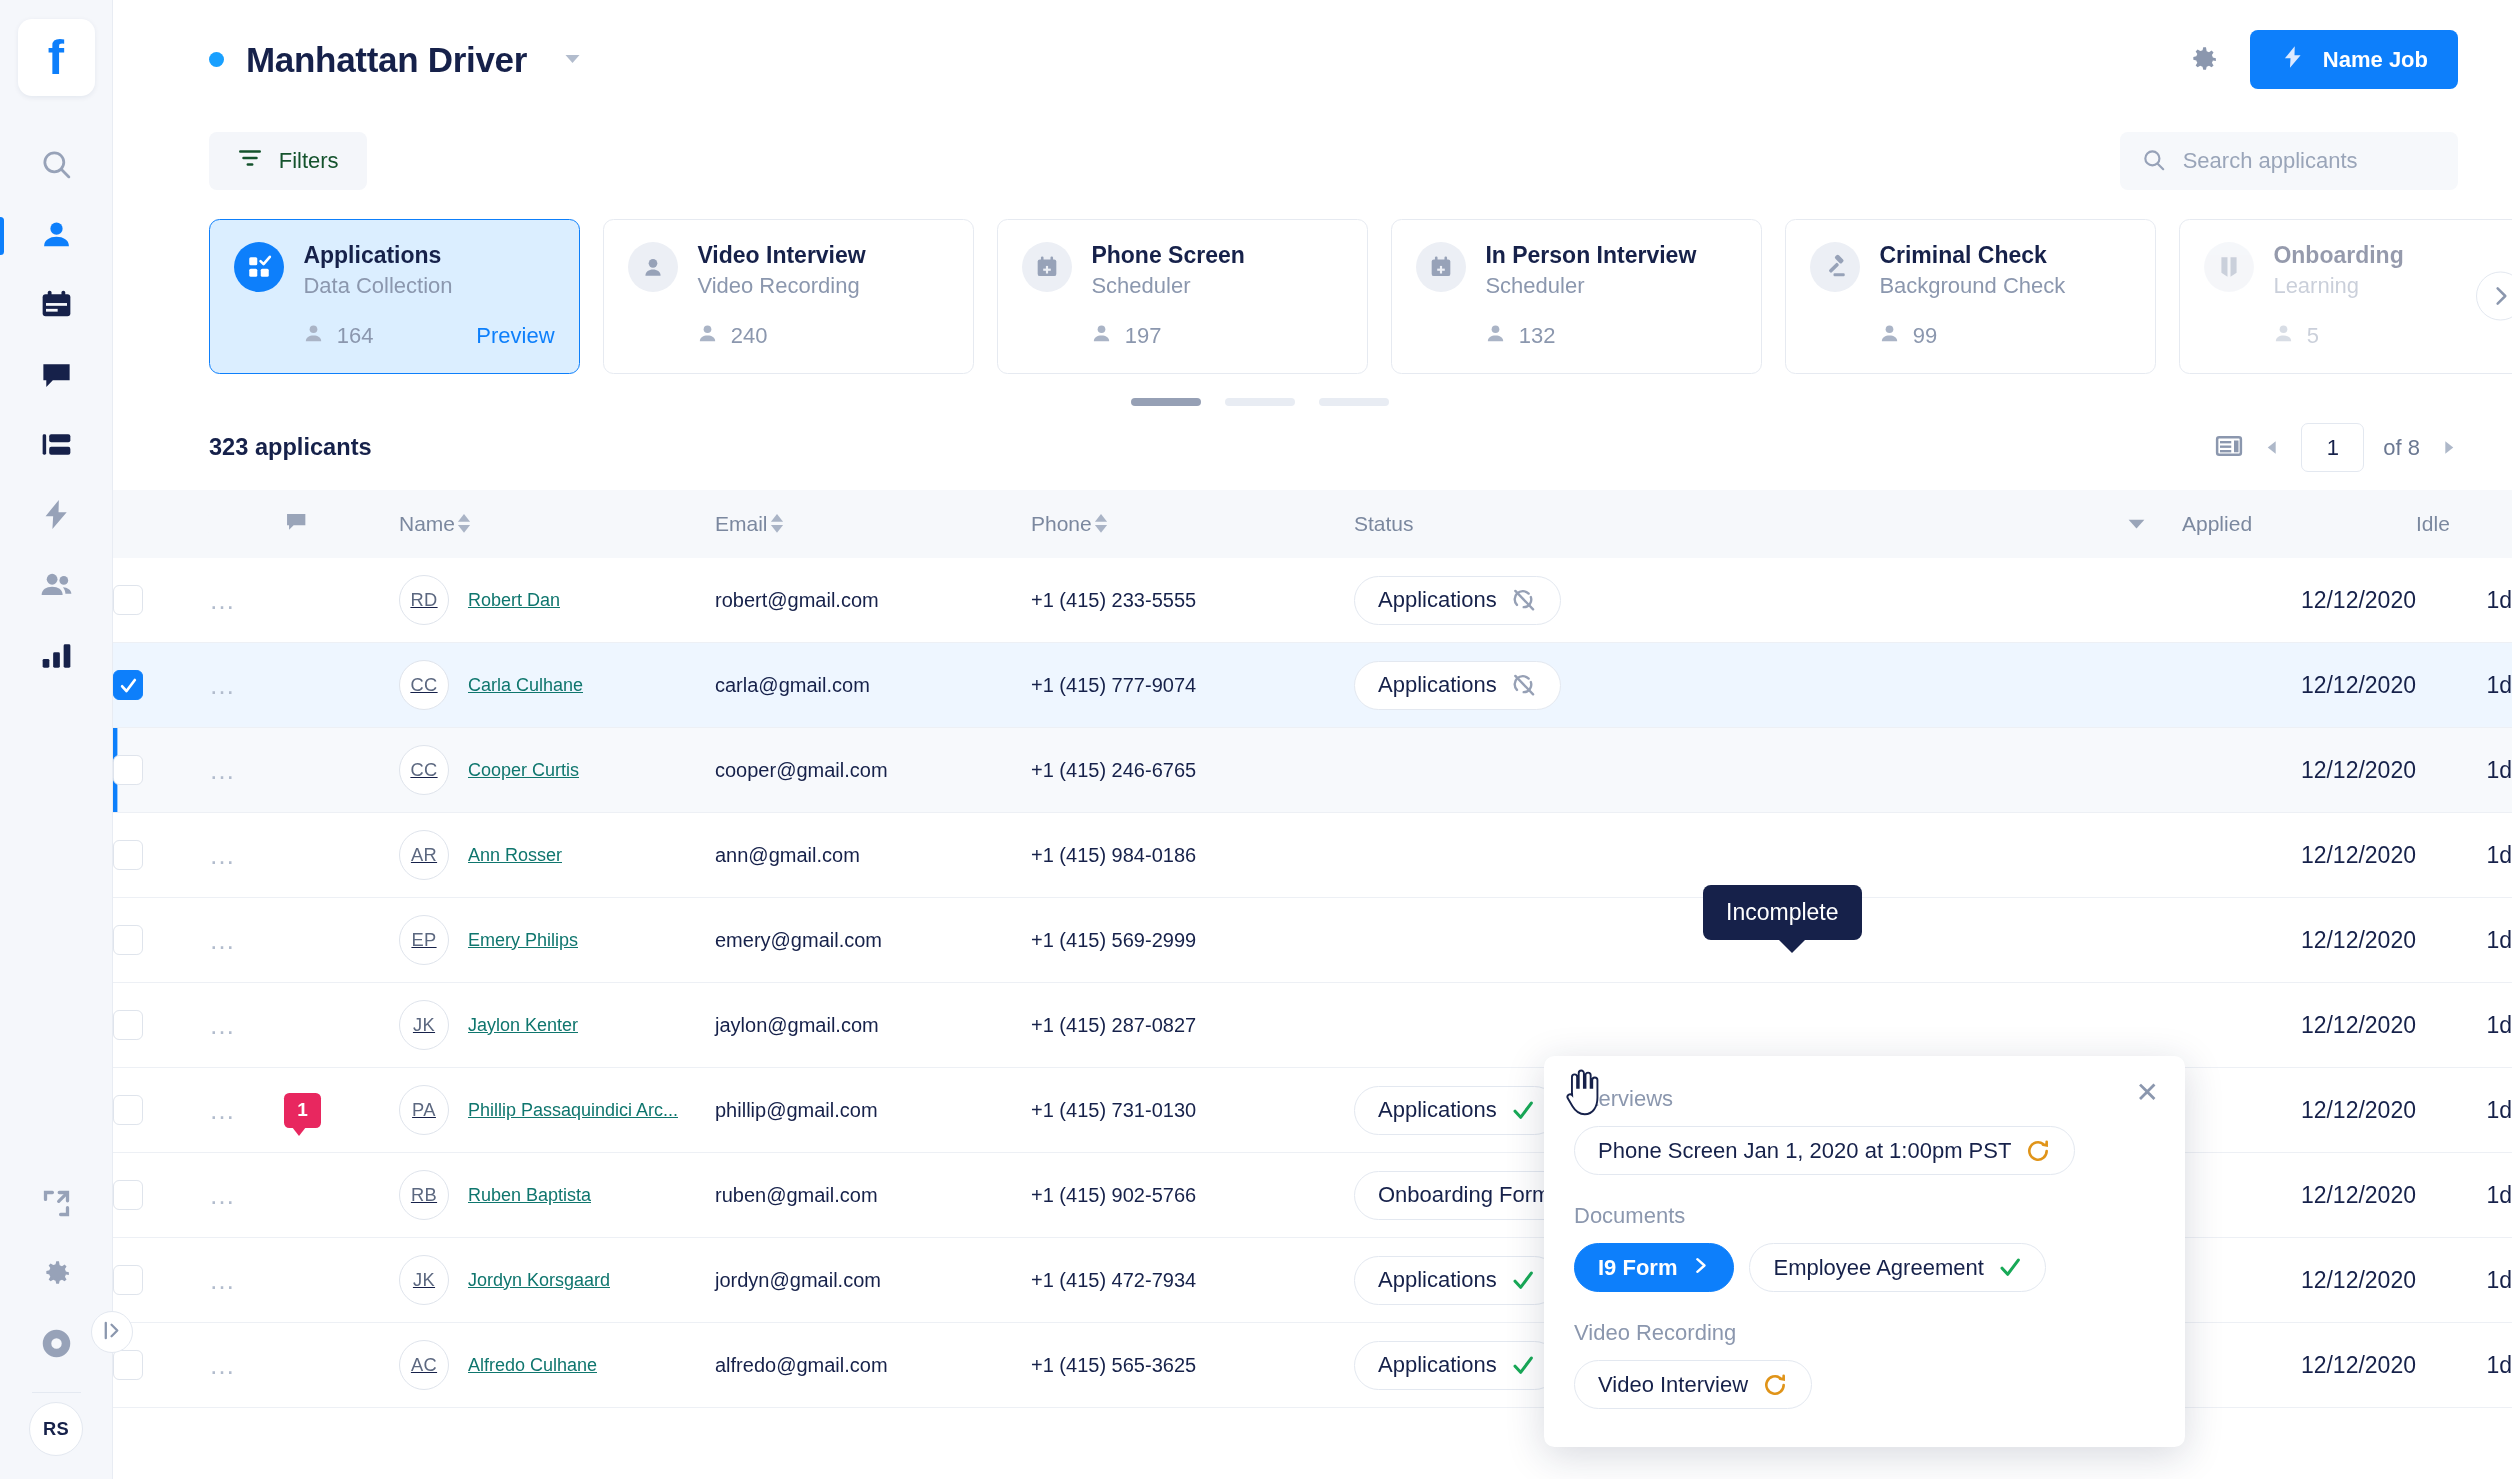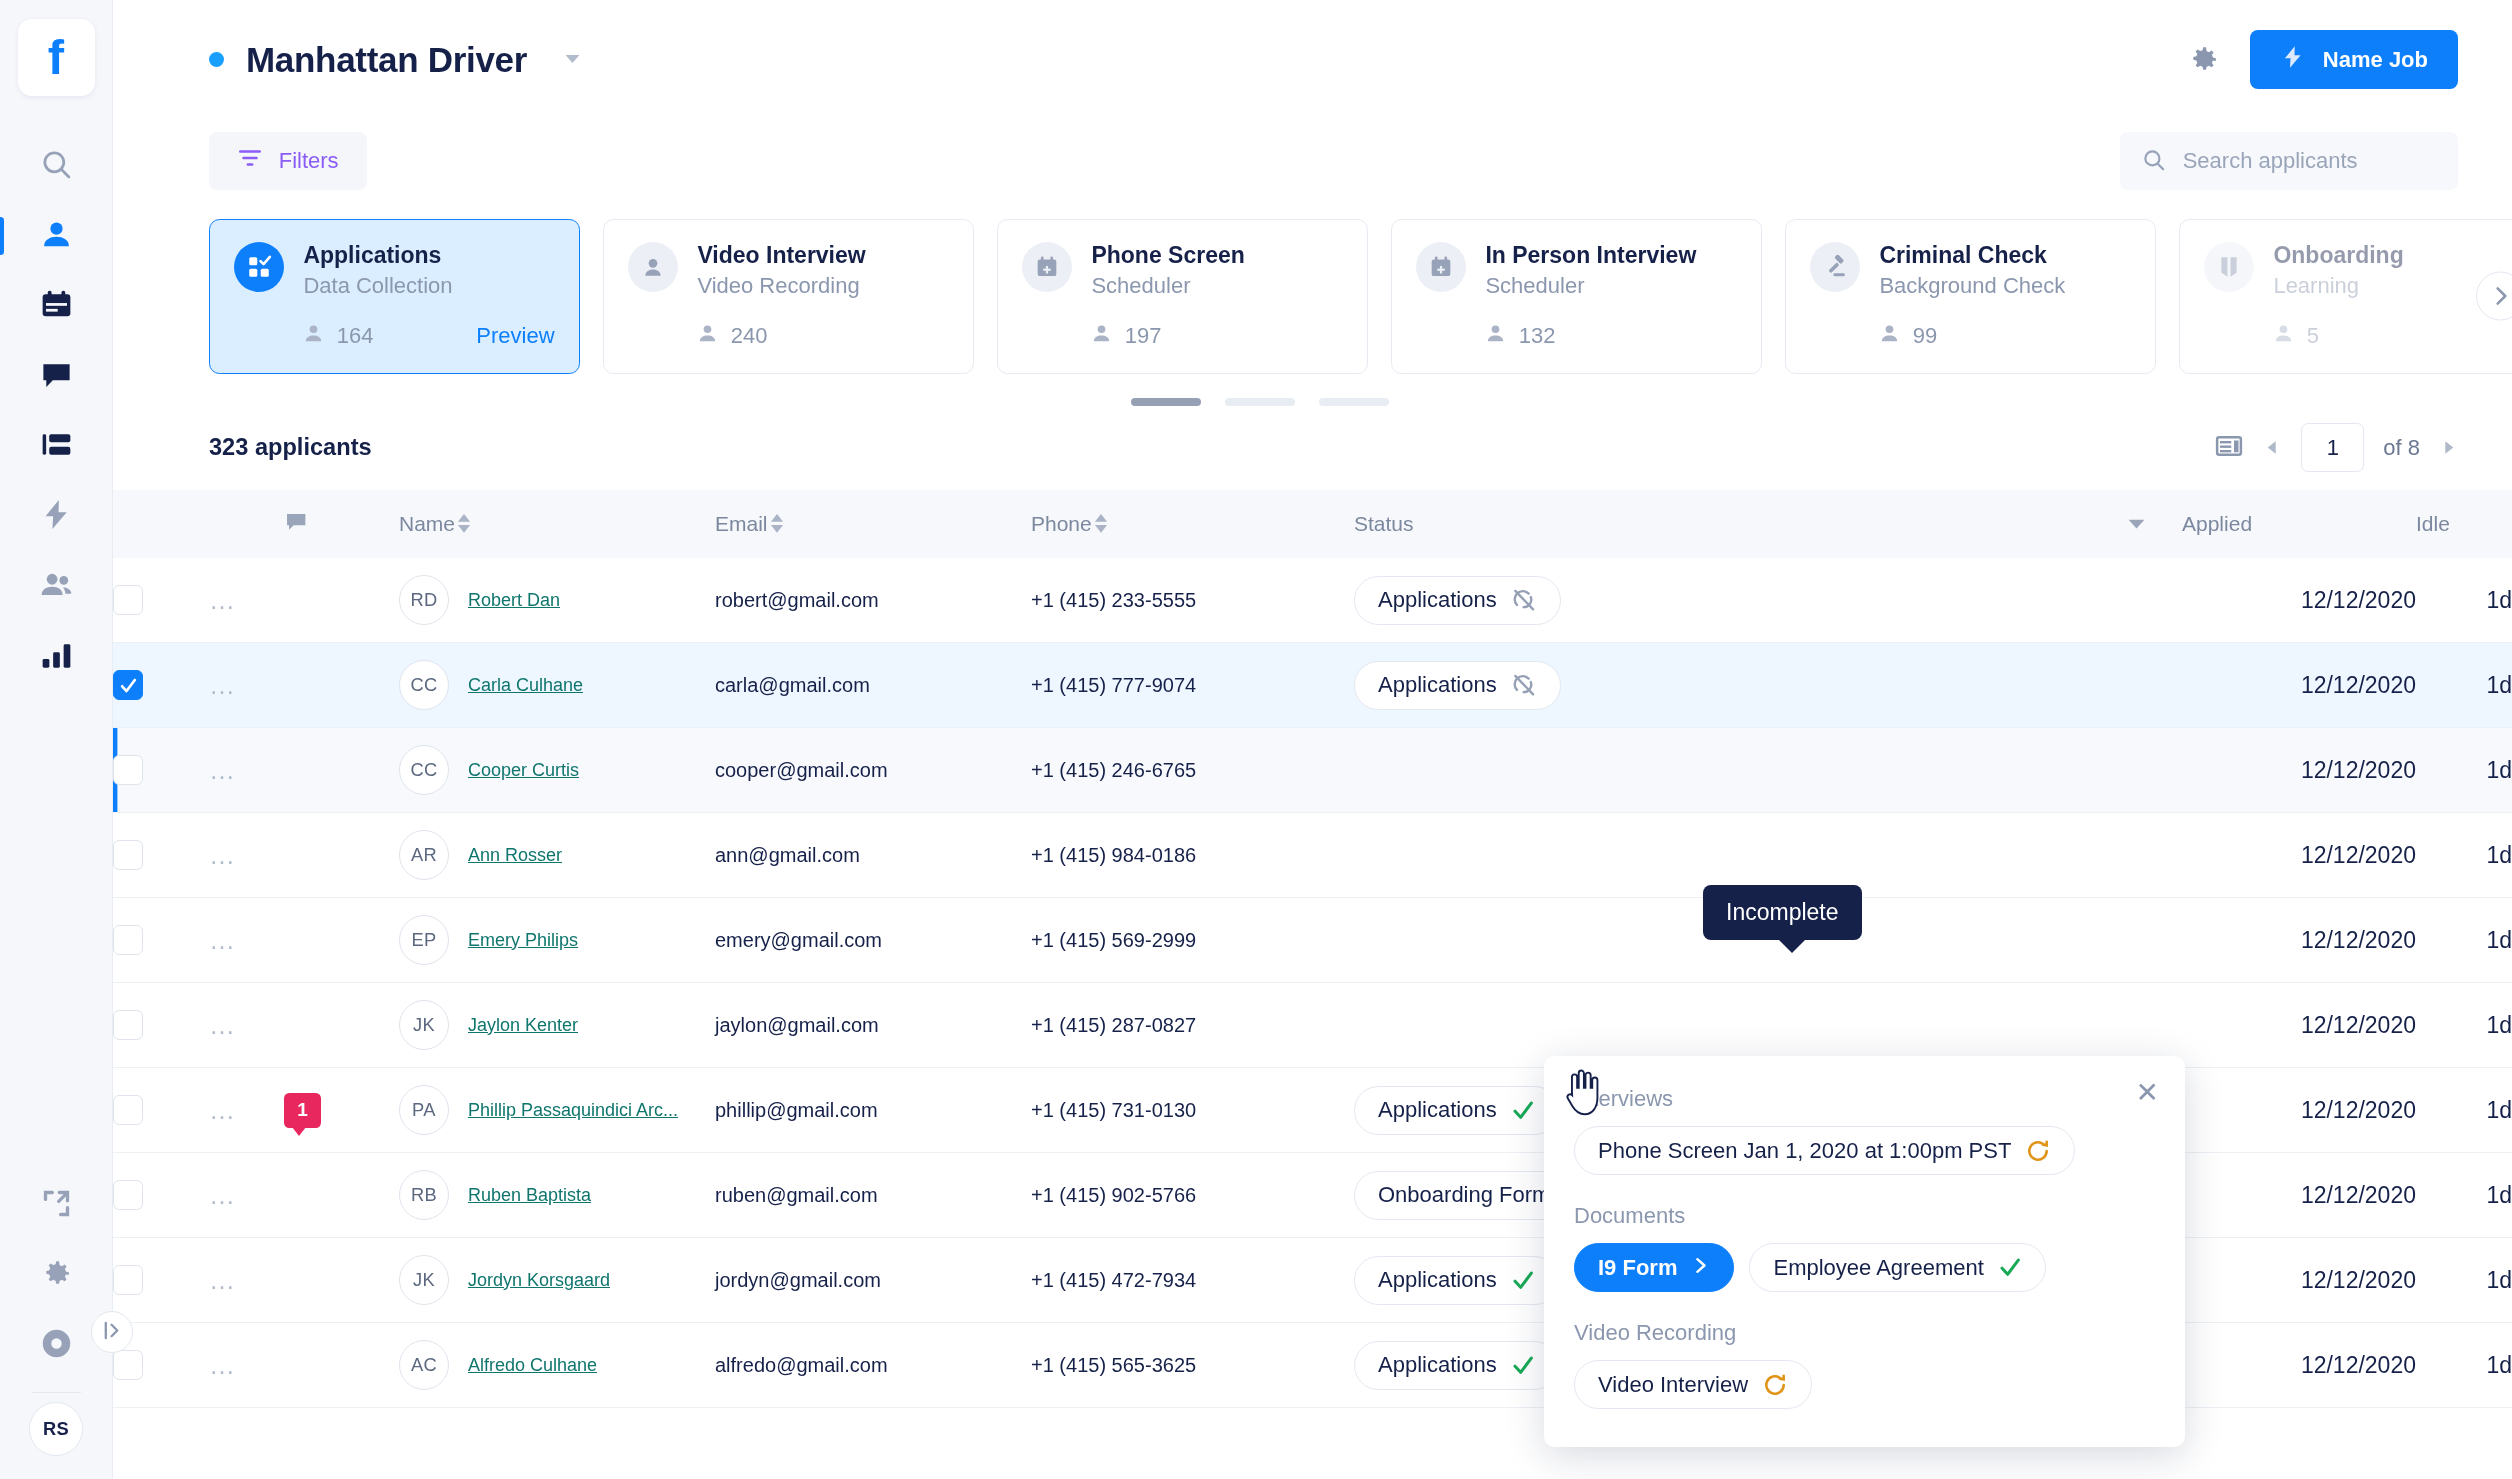--- a/index.html
+++ b/index.html
@@ -63,21 +63,21 @@
   .boost-btn {
     height:59px; background:#0d7ffb; color:#fff; border:none; border-radius:7.9px;
     display:flex; align-items:center; gap:16.6px; padding:0 30px;
     font-size:22px; font-weight:700; font-family:"Liberation Sans",sans-serif; cursor:pointer;
   }
 
   .subbar { height:84px; display:flex; align-items:center; padding:0 54px 0 96px; }
   .filters-btn {
     height:58px; background:#f4f6fa; border:none; border-radius:7.9px;
     display:flex; align-items:center; gap:15.7px; padding:0 28px;
-    font-size:22px; color:#8b5cf6; font-family:"Liberation Sans",sans-serif; cursor:pointer;
+    font-size:22px; color:#14532d; font-family:"Liberation Sans",sans-serif; cursor:pointer;
   }
   .search-box {
     margin-left:auto; width:338px; height:58px; background:#f6f8fb; border-radius:7.9px;
     display:flex; align-items:center; gap:15.7px; padding:0 21px; color:#97a2b8;
   }
   .search-box input {
     border:none; background:transparent; outline:none; font-size:22px;
     font-family:"Liberation Sans",sans-serif; color:#5c6880; width:100%;
   }
   .search-box input::placeholder { color:#9aa5b9; }
@@ -160,21 +160,21 @@
     position:relative;
   }
   .chat-badge::after{
     content:""; position:absolute; left:7.9px; bottom:-8.7px;
     border-left:7px solid transparent; border-right:7px solid transparent; border-top:9.6px solid #e8275f;
   }
   .ava {
     width:50px; height:50px; border-radius:50%; border:0.9px solid #dfe4ec; background:#fff;
     display:flex; align-items:center; justify-content:center; font-size:18.3px; color:#5c6880; letter-spacing:0.4px;
   }
-  .name-cell { display:flex; align-items:center; gap:19px; }
+  .name-cell { display:flex; align-items:center; gap:19px;text-decoration:underline; }
   .name-link { font-size:18px; color:#0f766e; white-space:nowrap; overflow:hidden; text-overflow:ellipsis; }
   .txt { font-size:20px; color:#16214a; white-space:nowrap; }
   .txt-r { font-size:23px; color:#16214a; text-align:right; }
   .pill-row { display:flex; align-items:center; gap:15px; }
   .pill {
     height:49px; border:0.9px solid #e3e8f0; border-radius:24.4px; background:#fff;
     display:inline-flex; align-items:center; gap:14px; padding:0 23px;
     font-size:22px; color:#16214a; white-space:nowrap;
   }
   .pill.more { padding:0 19px; color:#8b97ae; }

